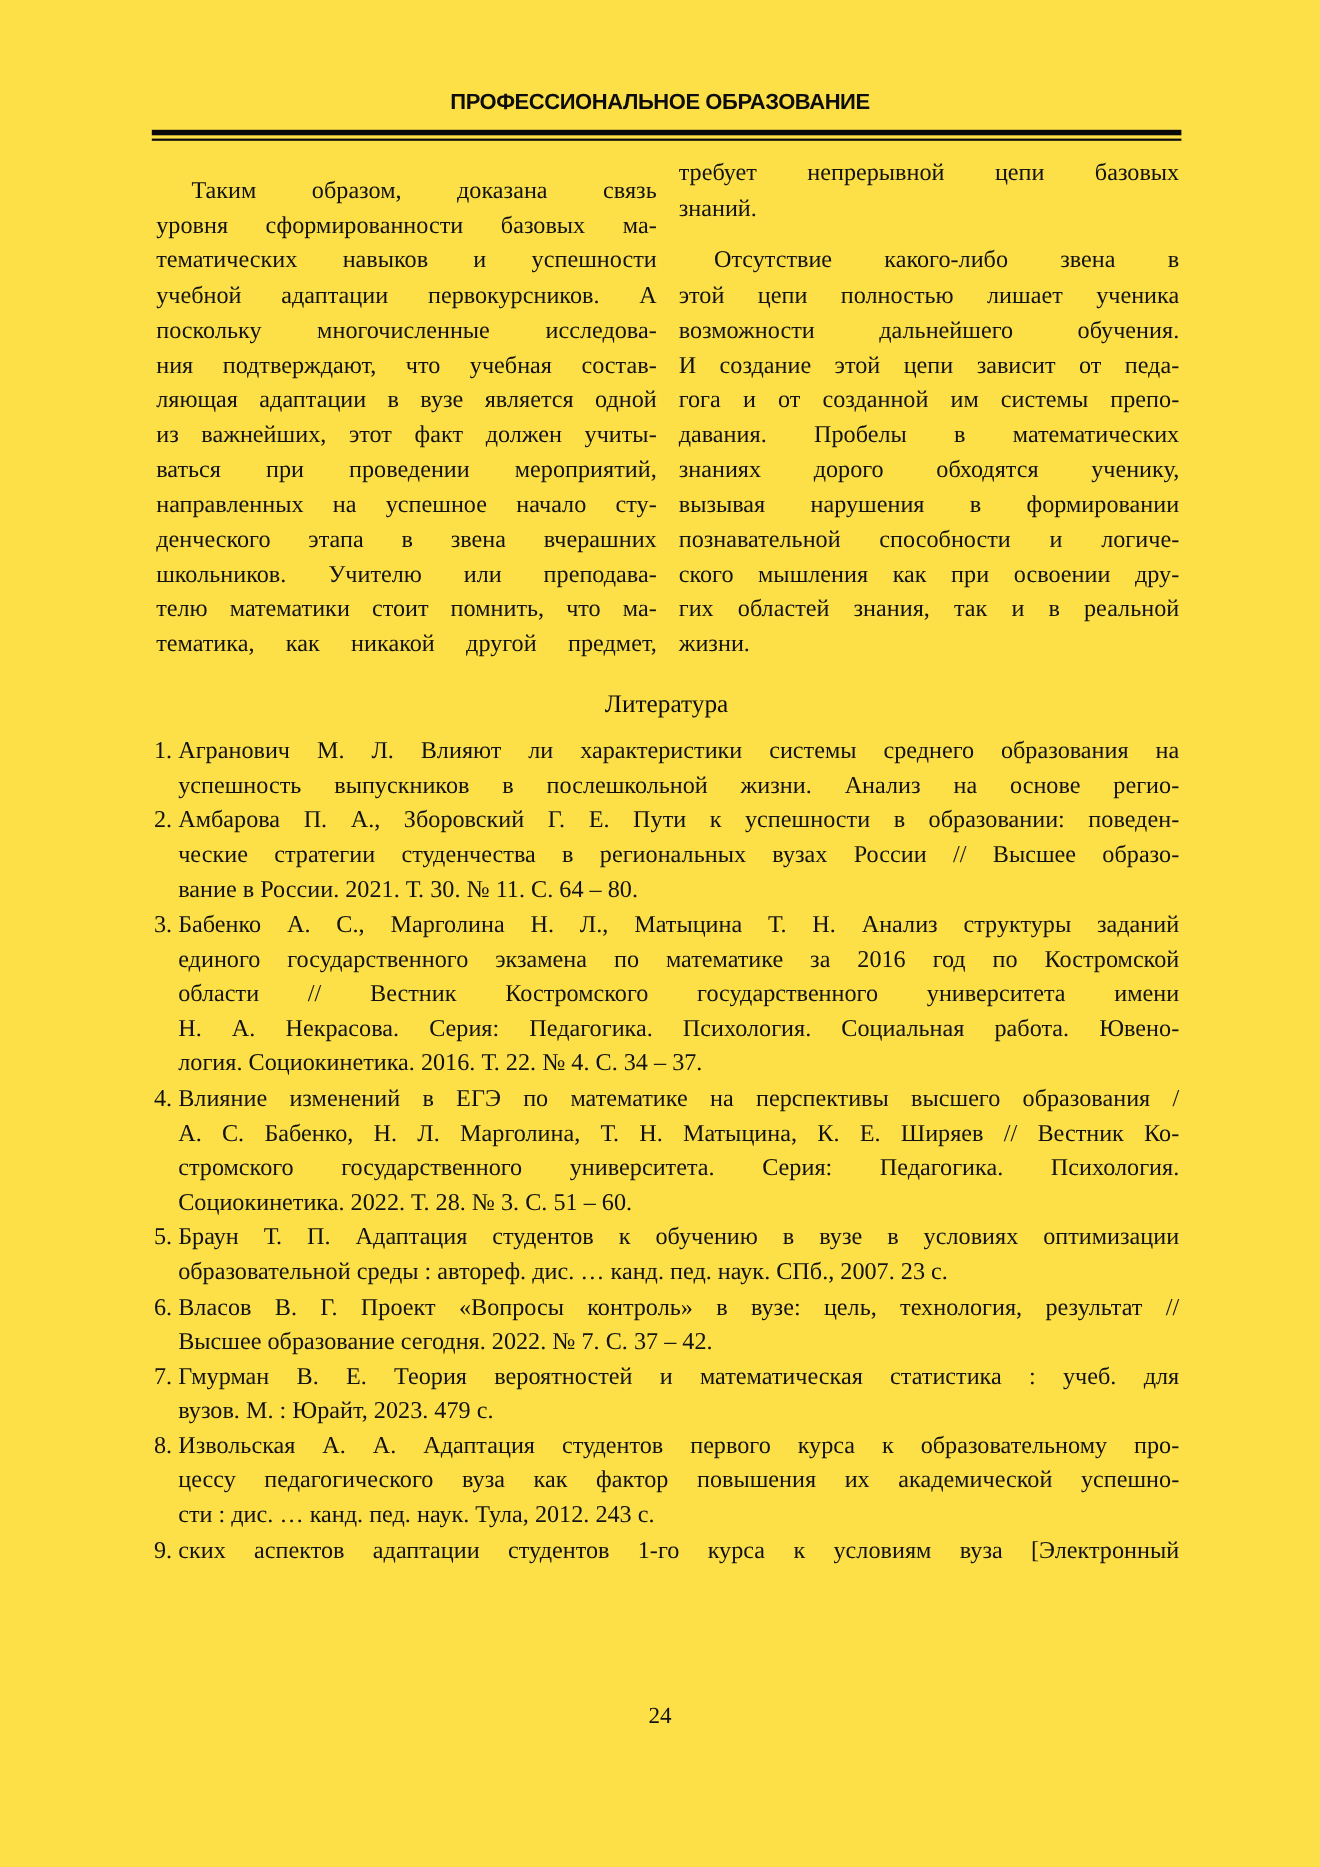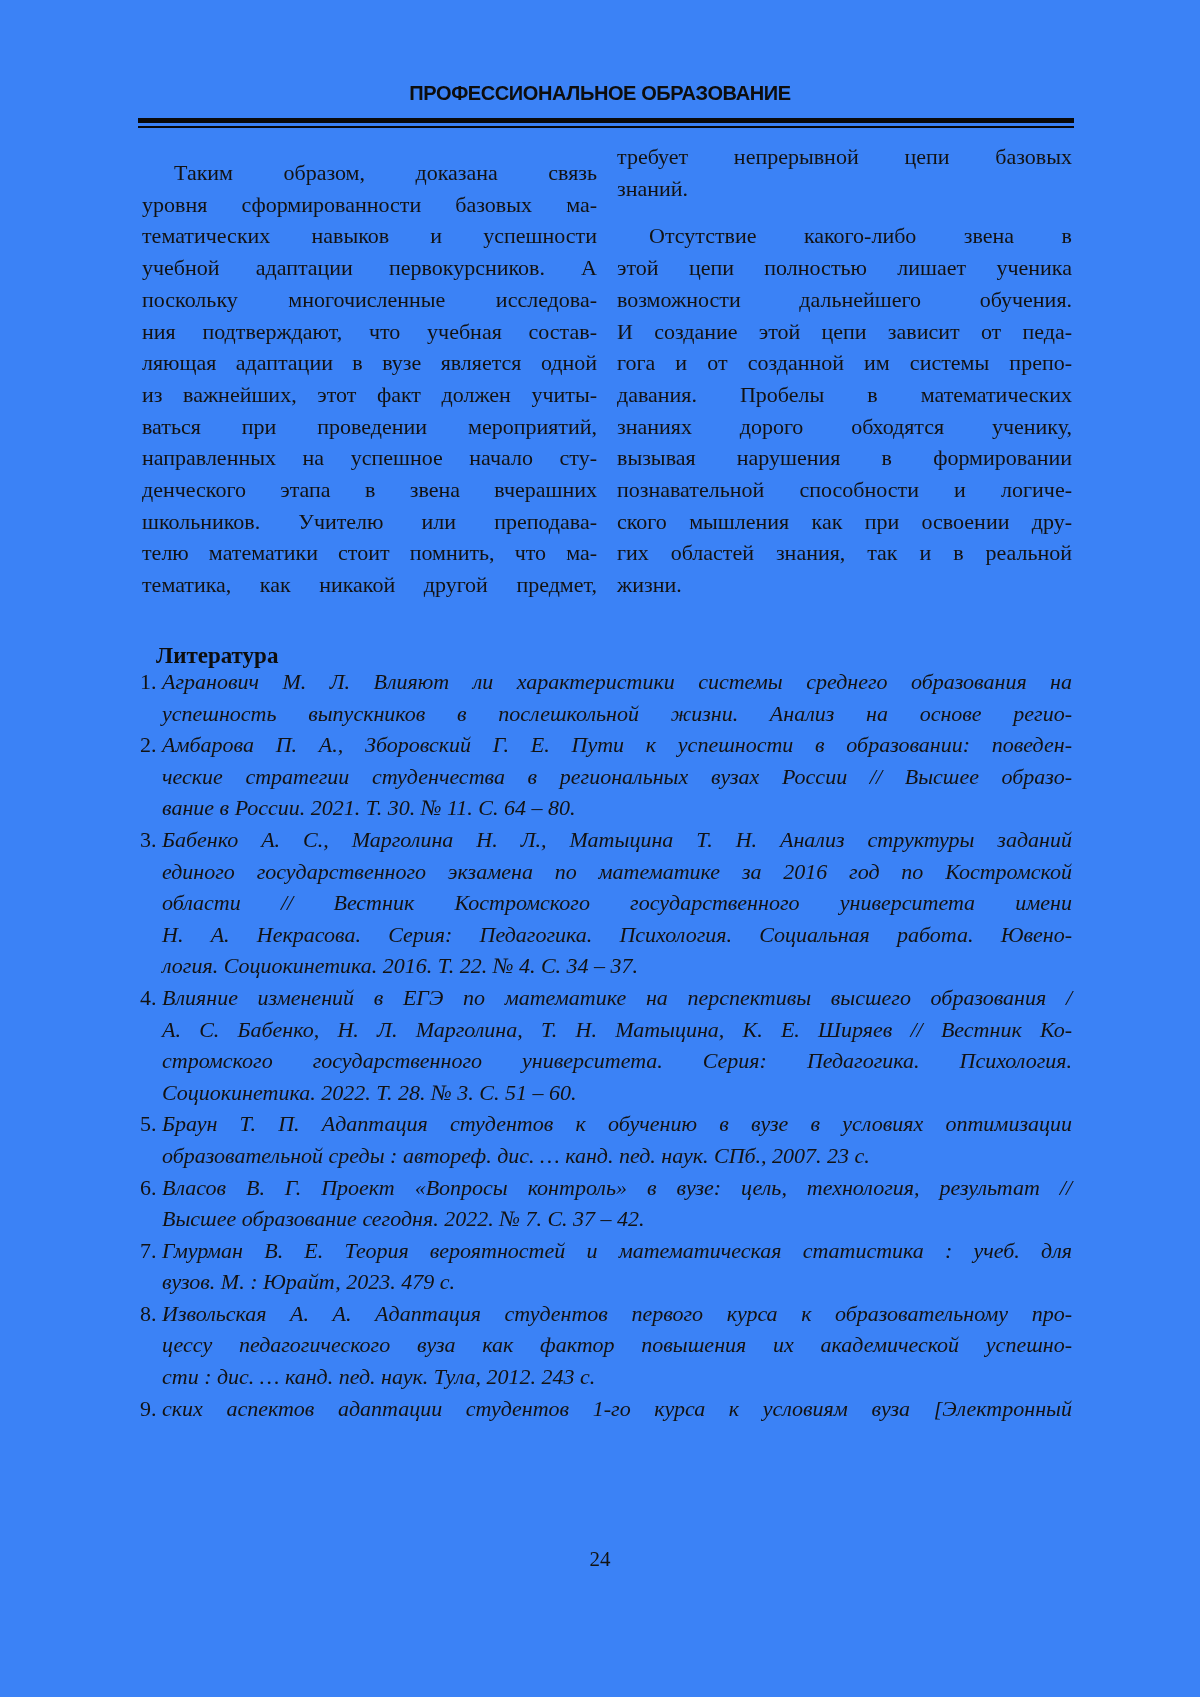--- a/index.html
+++ b/index.html
@@ -1,20 +1,20 @@
 <!DOCTYPE html>
 <html lang="ru"><head>
 <meta charset="utf-8">
 <style>
   html, body { margin: 0; padding: 0; background: #ffffff; }
   .page {
     position: relative;
     width: 1200px;
     height: 1697px;
-    background: #3b82f6;
+    background: #fde047;
     font-family: "Liberation Serif", "DejaVu Serif", serif;
     color: #121212;
     overflow: hidden;
   }
   .header-title {
     position: absolute;
     top: 82px;
     left: 0;
     width: 100%;
     text-align: center;
@@ -51,42 +51,42 @@
     white-space: normal;
   }
   .tline.noj { text-align-last: left; }
   .tline.ind { text-indent: 32px; margin-top: 16px; }
 
   .ref-heading {
     position: absolute;
     top: 624px;
     left: 140px;
     width: 932px;
-    margin: 16px;
-    text-align: left;
+    margin: 0;
+    text-align: center;
     font-size: 23px;
-    font-weight: 700;
+    font-weight: 400;
     line-height: 32px;
     color: #0d0d0d;
   }
   .ref-list {
     position: absolute;
     top: 666px;
     left: 140px;
     width: 932px;
   }
   .ref-item { position: relative; padding-left: 22px; }
   .ref-num {
     position: absolute;
     left: 0;
     top: 0;
     font-size: 22px;
     line-height: 31.6px;
   }
-  .ref-item .tline { line-height: 31.6px; font-style: italic; }
+  .ref-item .tline { line-height: 31.6px; }
 
   .page-number {
     position: absolute;
     top: 1546px;
     left: 0;
     width: 100%;
     text-align: center;
     font-size: 21px;
     line-height: 26px;
   }

